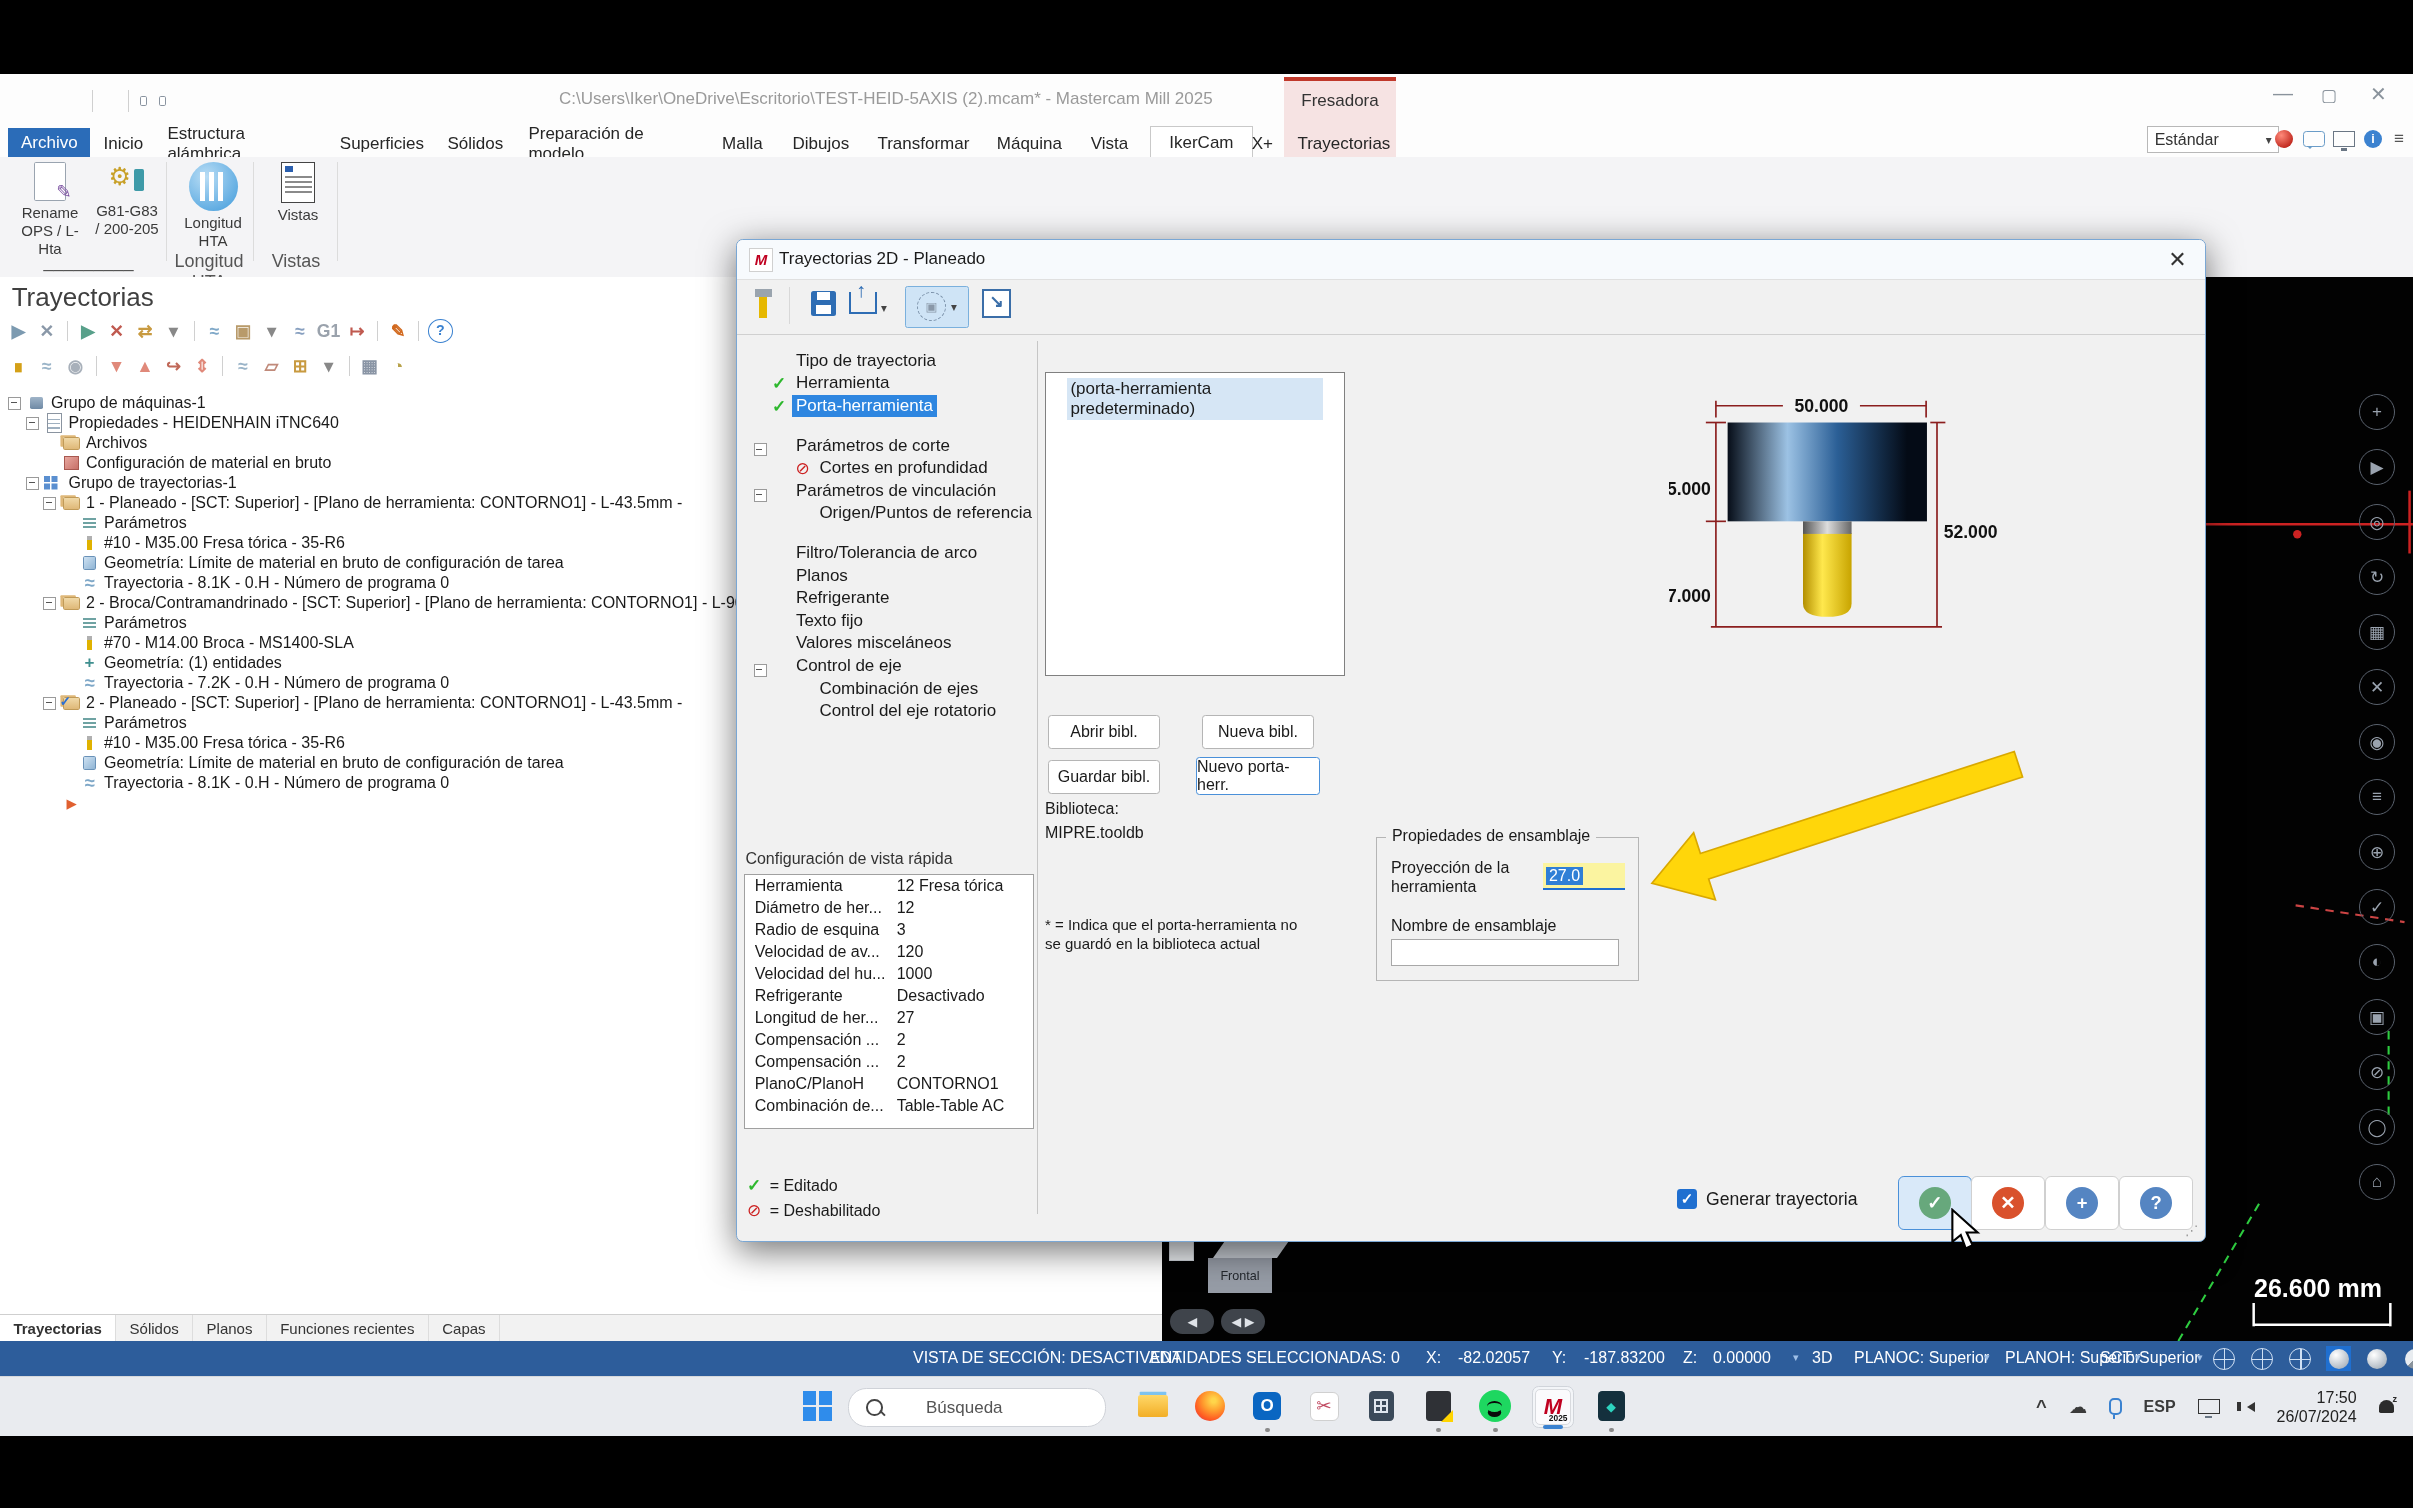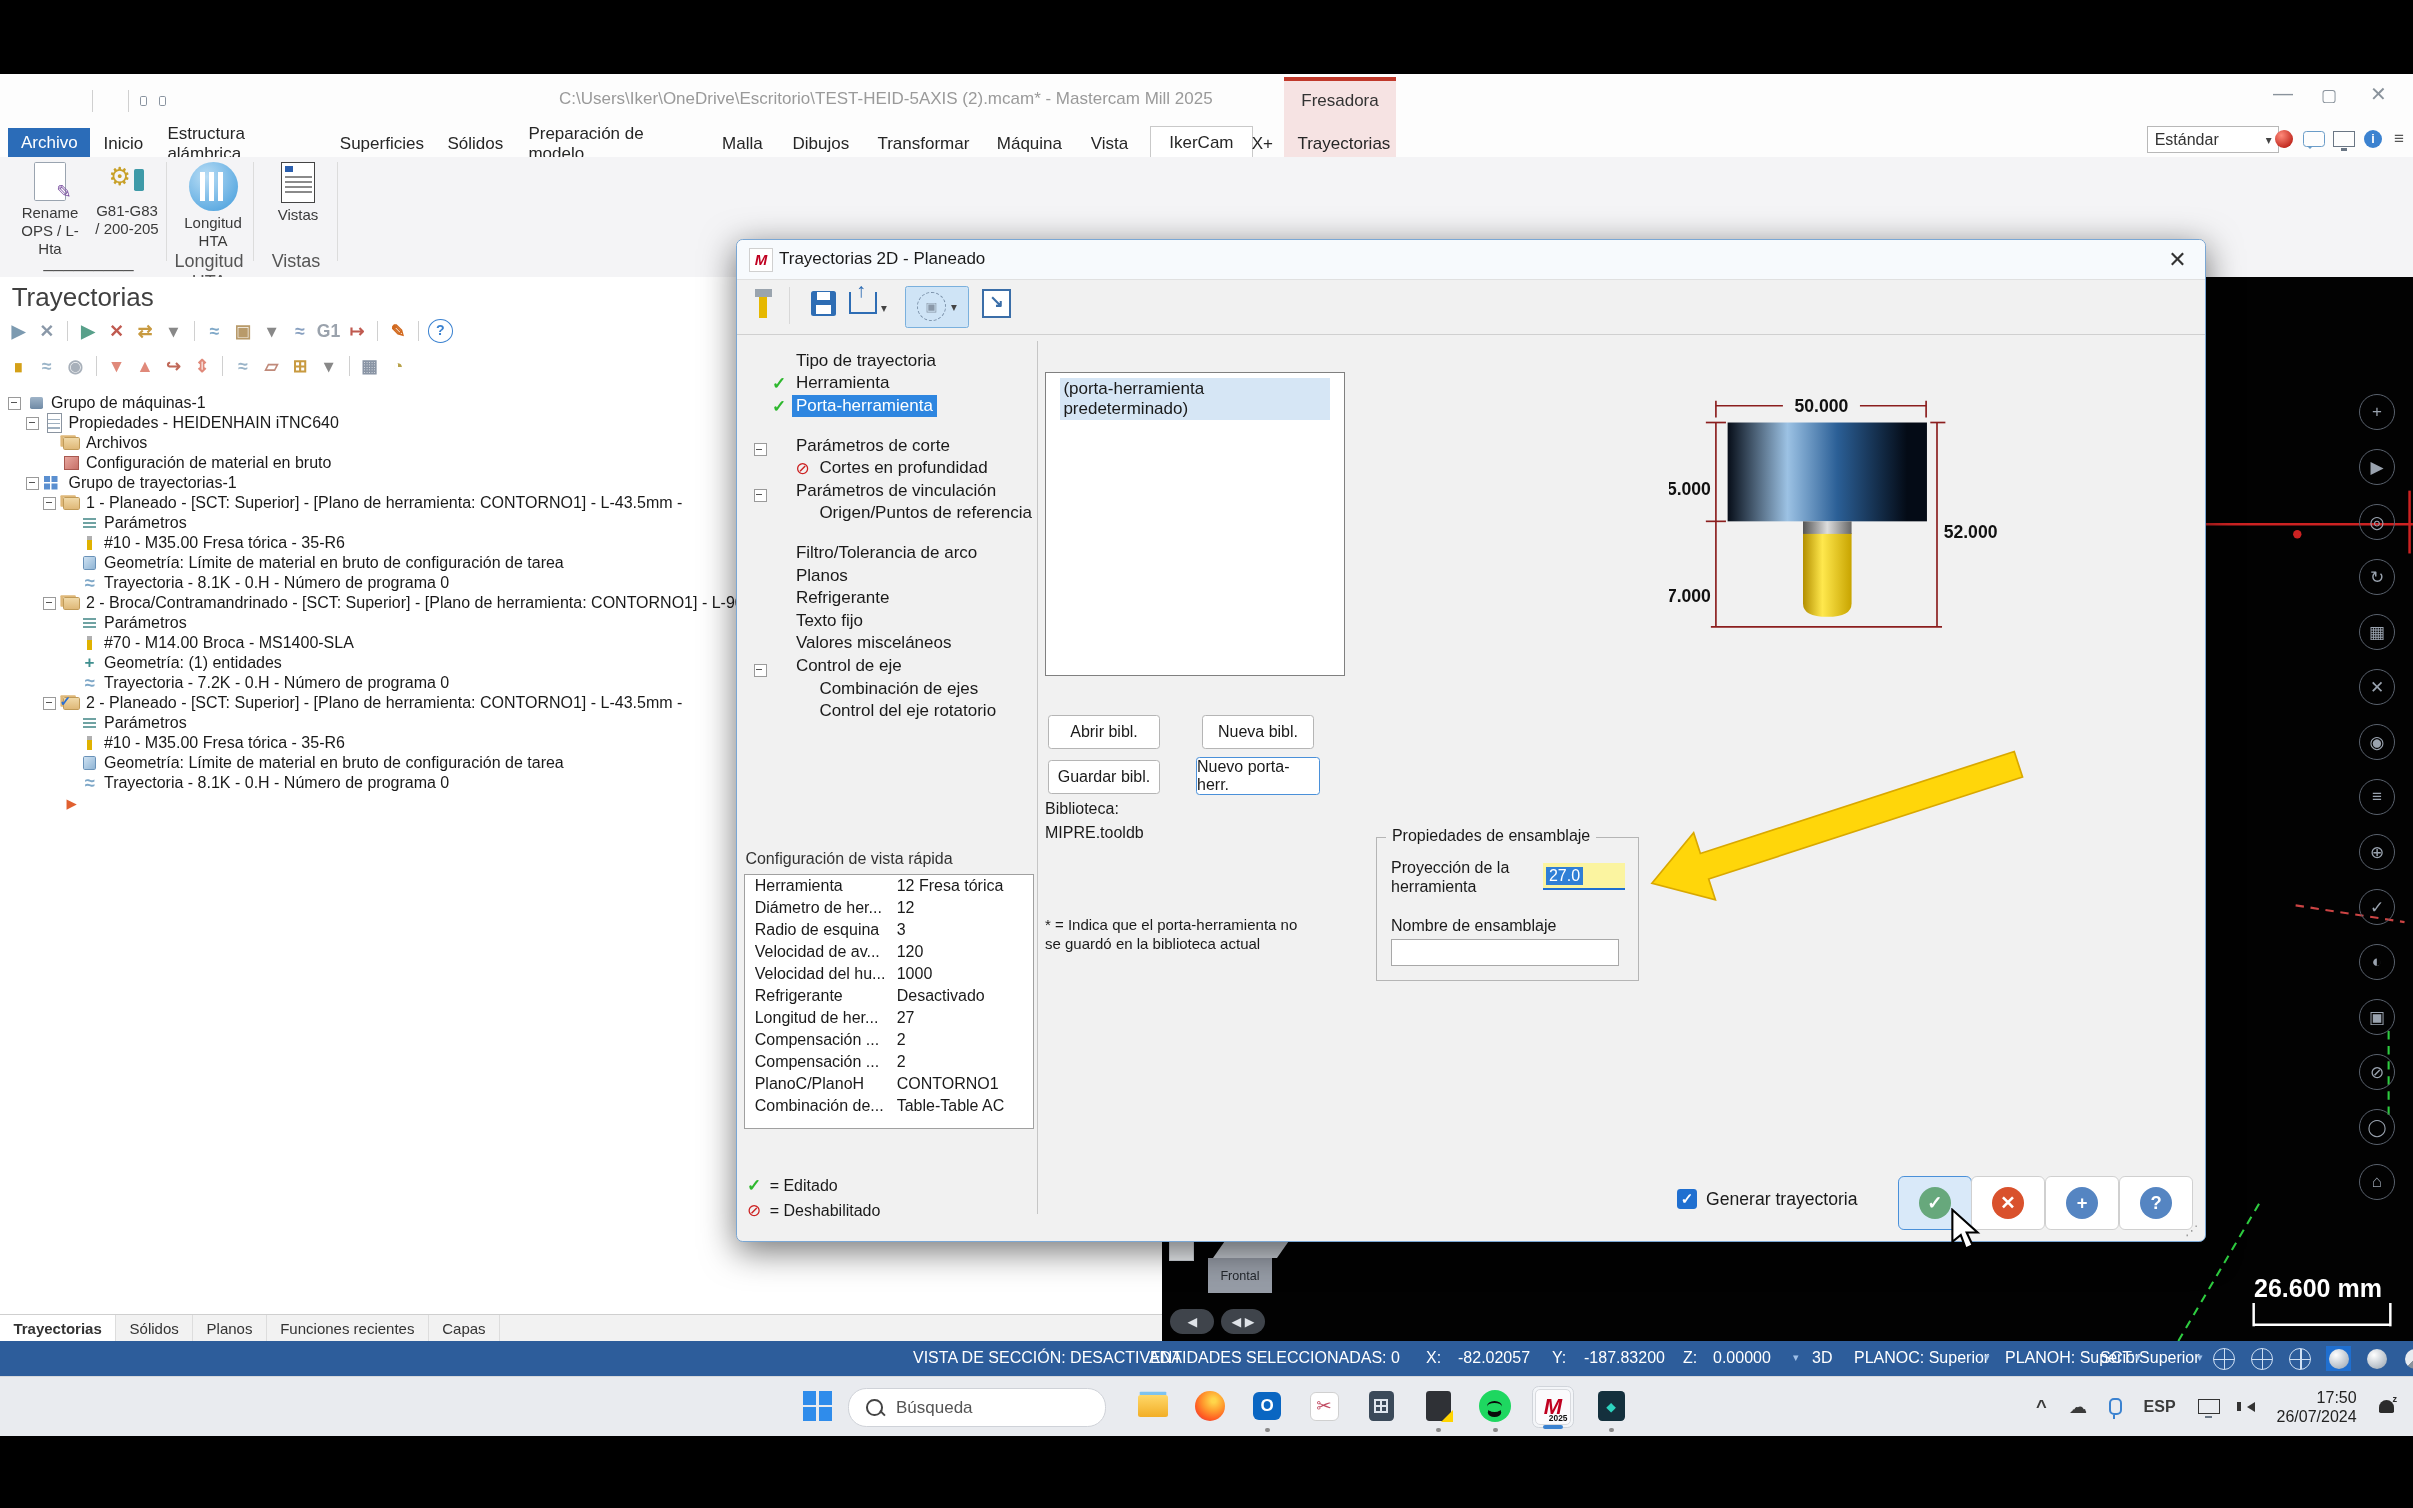--- a/index.html
+++ b/index.html
@@ -151,21 +151,21 @@
   #qvbox{position:absolute;left:6.7px;top:634px;width:288px;height:253px;background:#fff;border:0.8px solid #a0a0a0;overflow:hidden;}
   .qrow{height:22px;display:flex;align-items:center;font-size:16px;color:#1a1a1a;}
   .qk{width:142px;flex:0 0 142px;margin-left:10px;white-space:nowrap;overflow:hidden;}
   .qv{white-space:nowrap;}
   .legend{position:absolute;left:10px;font-size:16px;color:#1a1a1a;display:flex;align-items:center;gap:8.4px;}
   .lg-check{color:#2eb82e;font-weight:bold;font-size:17px;}
   .lg-dis{color:#cc2020;font-size:17px;}
 
   
   #holderlist{position:absolute;left:308px;top:132px;width:298px;height:302px;background:#fff;border:0.8px solid #808080;font-size:17px;}
-  #holderlist .item{margin:5px 14px;display:inline-block;background:#d6e6f5;padding:0.8px 3.4px;color:#1a1a1a;}
+  #holderlist .item{margin:5px 21px;display:inline-block;background:#d6e6f5;padding:0.8px 3.4px;color:#1a1a1a;}
   .dbtn{position:absolute;height:32px;width:110px;background:#fff;border:0.8px solid #b5b5b5;border-radius:3.4px;
     font-size:16px;color:#1a1a1a;display:flex;align-items:center;justify-content:center;}
   .dbtn.focus{border:1.7px solid #4a90d9;width:122px;height:36px;}
   #lib-label{position:absolute;left:308px;top:560px;font-size:16px;color:#1a1a1a;}
   #lib-value{position:absolute;left:308px;top:584px;font-size:16px;color:#1a1a1a;}
   #note{position:absolute;left:308px;top:675px;width:268px;font-size:15px;color:#1a1a1a;line-height:19px;}
 
   
   #asm{position:absolute;left:639px;top:597px;width:261px;height:142px;border:0.8px solid #b5b5b5;}
   #asm-title{position:absolute;left:649px;top:587px;background:#f1f1f1;padding:0 5.9px;font-size:16px;color:#1a1a1a;}
@@ -202,21 +202,21 @@
   .globe-g::after{content:"";position:absolute;top:50%;left:0;right:0;height:1.3px;background:#cfe0f4;}
   .sphere-g{width:20px;height:20px;border-radius:50%;background:radial-gradient(circle at 35% 30%,#ffffff,#aeb8c2 75%);}
   .sphere-g.halfed{background:linear-gradient(135deg,#e8ecf0 50%,#8a939c 50%);}
 
   
   #taskbar{position:absolute;left:0;top:1376px;width:2413px;height:59px;background:#e9ebef;border-top:0.8px solid #d6d8dc;}
   #start{position:absolute;left:803px;top:14.2px;width:30px;height:30px;}
   #start::before{content:"";position:absolute;left:0;top:0;width:13.4px;height:13.4px;background:#2f8ceb;
     box-shadow:16px 0 #2f8ceb,0 16px #2f8ceb,16px 16px #2f8ceb;}
   #search{position:absolute;left:848px;top:11px;width:256px;height:37px;background:#fff;border:0.8px solid #cfd2d8;
-    border-radius:18.4px;display:flex;align-items:center;}
+    border-radius:18.4px;display:flex;align-items:center;gap:30px;}
   .mag{width:12.6px;height:12.6px;border:2.1px solid #444;border-radius:50%;margin-left:17px;position:relative;}
   .mag::after{content:"";position:absolute;left:11px;top:11px;width:6.7px;height:2.1px;background:#444;transform:rotate(45deg);}
   #search .ph{margin-left:13.4px;font-size:17px;color:#555;}
   #apps{position:absolute;left:1133px;top:9.2px;display:flex;gap:17px;}
   .taskapp{width:40px;height:40px;position:relative;display:flex;align-items:center;justify-content:center;border-radius:6.7px;}
   .taskapp.active{background:#f3f5f8;border:0.8px solid #d0d4da;}
   .taskapp .underbar{display:none;position:absolute;bottom:-1.7px;left:10px;width:20px;height:4.2px;background:#3b82d0;border-radius:2.5px;}
   .taskapp.active .underbar{display:block;}
   .taskapp .rundot{display:none;position:absolute;bottom:-5.9px;left:18.4px;width:4.2px;height:4.2px;border-radius:50%;background:#8a8a8a;}
   .taskapp.dot .rundot{display:block;}

